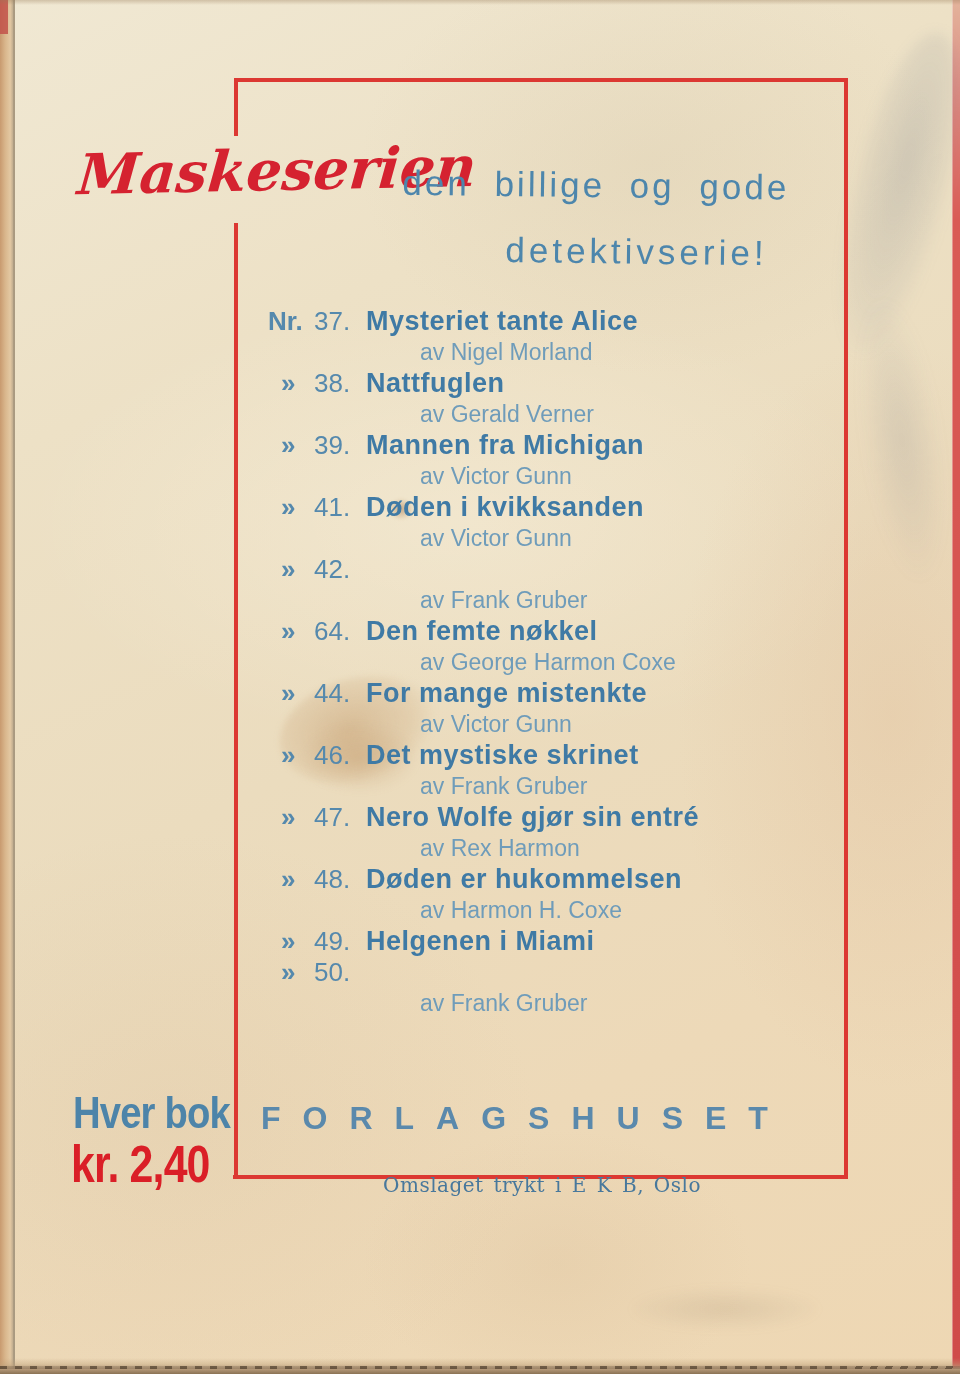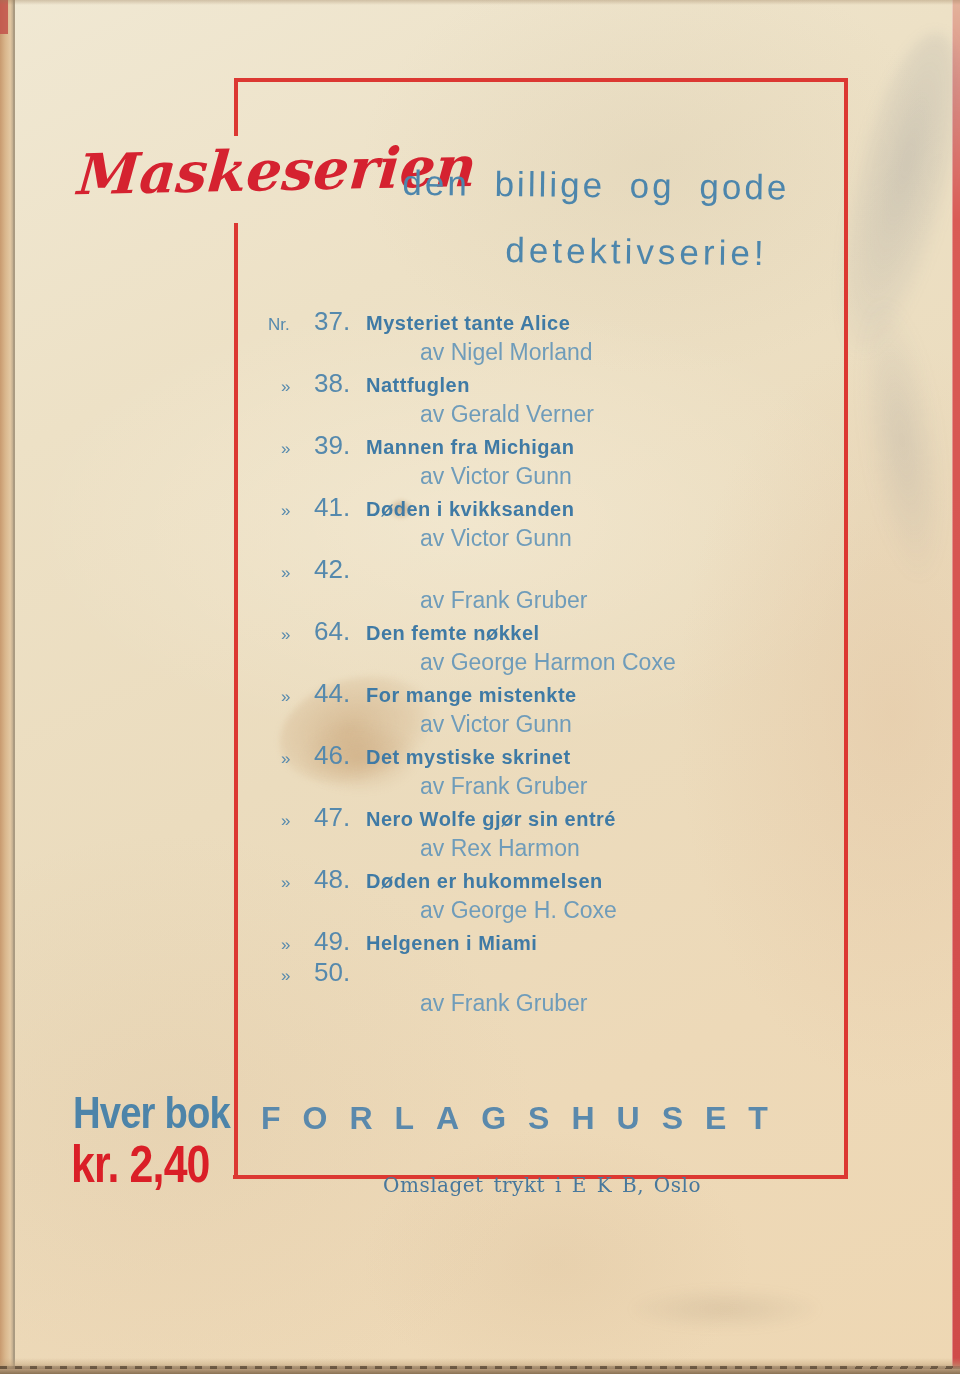--- a/index.html
+++ b/index.html
@@ -39,24 +39,24 @@
   .brand { position:absolute; left:78px; top:142px; font-family:"DejaVu Serif", serif;
     font-style:italic; font-weight:700; font-size:56px; line-height:1; color:#d52230;
     transform:rotate(-1.2deg) skewX(-6deg); white-space:nowrap; }
   .tagline { position:absolute; left:402px; top:165px; width:366px; text-align:right;
     color:#4d86ac; transform:rotate(0.7deg); }
   .tagline .t1 { font-size:35px; line-height:1.15; letter-spacing:3px; word-spacing:12px; white-space:nowrap; }
   .tagline .t2 { font-size:35px; line-height:1.15; letter-spacing:4px; margin-top:26px; white-space:nowrap; }
   
   .list { position:absolute; left:268px; top:306px; }
   .entry-l1 { display:flex; align-items:baseline; height:31px; line-height:31px; white-space:nowrap; }
-  .marker { width:46px; font-size:17px; color:#5589ad; box-sizing:border-box; }
+  .marker { width:46px; font-size:26px; color:#5589ad; box-sizing:border-box;font-weight:bold; }
   .entry:not(:first-child) .marker { padding-left:13px; }
   .num { width:52px; font-size:26px; color:#5589ad; }
-  .btitle { font-size:20px; font-weight:700; color:#3f7aa5; letter-spacing:0.5px; }
+  .btitle { font-size:27px; font-weight:700; color:#3f7aa5; letter-spacing:0.5px; }
   .entry-l2 { height:31px; line-height:30px; padding-left:152px; font-size:23px; color:#6f9cba; white-space:nowrap; }
   
   .price-label { position:absolute; left:73px; top:1090px; font-size:45px; font-weight:700; line-height:1;
     color:#4d84a9; transform:scaleX(0.85); transform-origin:left top; letter-spacing:-1px; white-space:nowrap; }
   .price-value { position:absolute; left:71px; top:1139px; font-size:51px; font-weight:700; line-height:1;
     color:#da1f27; transform:scaleX(0.84); transform-origin:left top; letter-spacing:-1px; white-space:nowrap; }
   .publisher { position:absolute; left:261px; top:1102px; font-size:32px; font-weight:700; line-height:1;
     color:#5a89ac; letter-spacing:22px; white-space:nowrap; }
   .imprint { position:absolute; left:237px; top:1173px; width:610px; text-align:center;
     font-family:"DejaVu Serif", serif; font-size:20px; color:#48789c; letter-spacing:0.5px; word-spacing:3px; }
@@ -178,21 +178,21 @@
           <span class="btitle">Nero Wolfe gjør sin entré</span>
         </div>
       <div class="entry-l2">av Rex Harmon</div>
     </div>
     <div class="entry">
       <div class="entry-l1">
           <span class="marker">»</span>
           <span class="num">48.</span>
           <span class="btitle">Døden er hukommelsen</span>
         </div>
-      <div class="entry-l2">av George H. Coxe</div>
+      <div class="entry-l2">av Harmon H. Coxe</div>
     </div>
     <div class="entry">
       <div class="entry-l1">
           <span class="marker">»</span>
           <span class="num">49.</span>
           <span class="btitle">Helgenen i Miami</span>
         </div>
     </div>
     <div class="entry">
       <div class="entry-l1">

